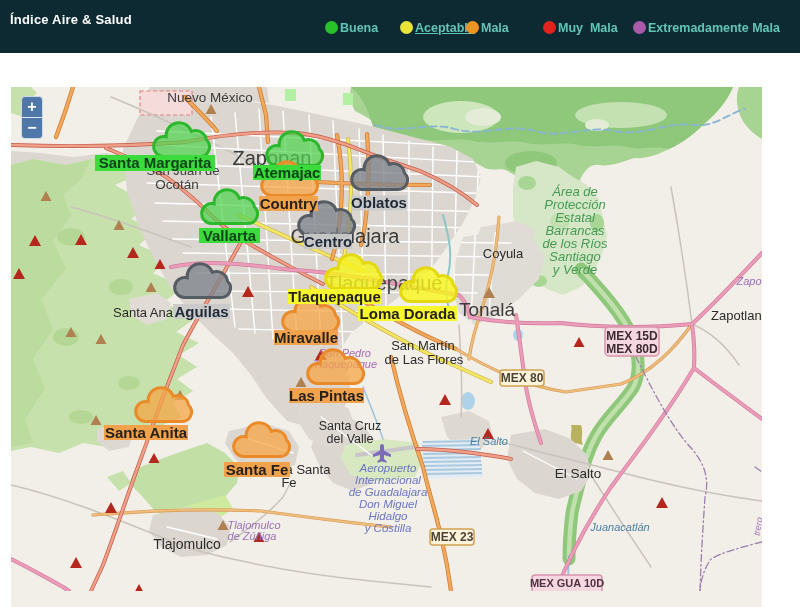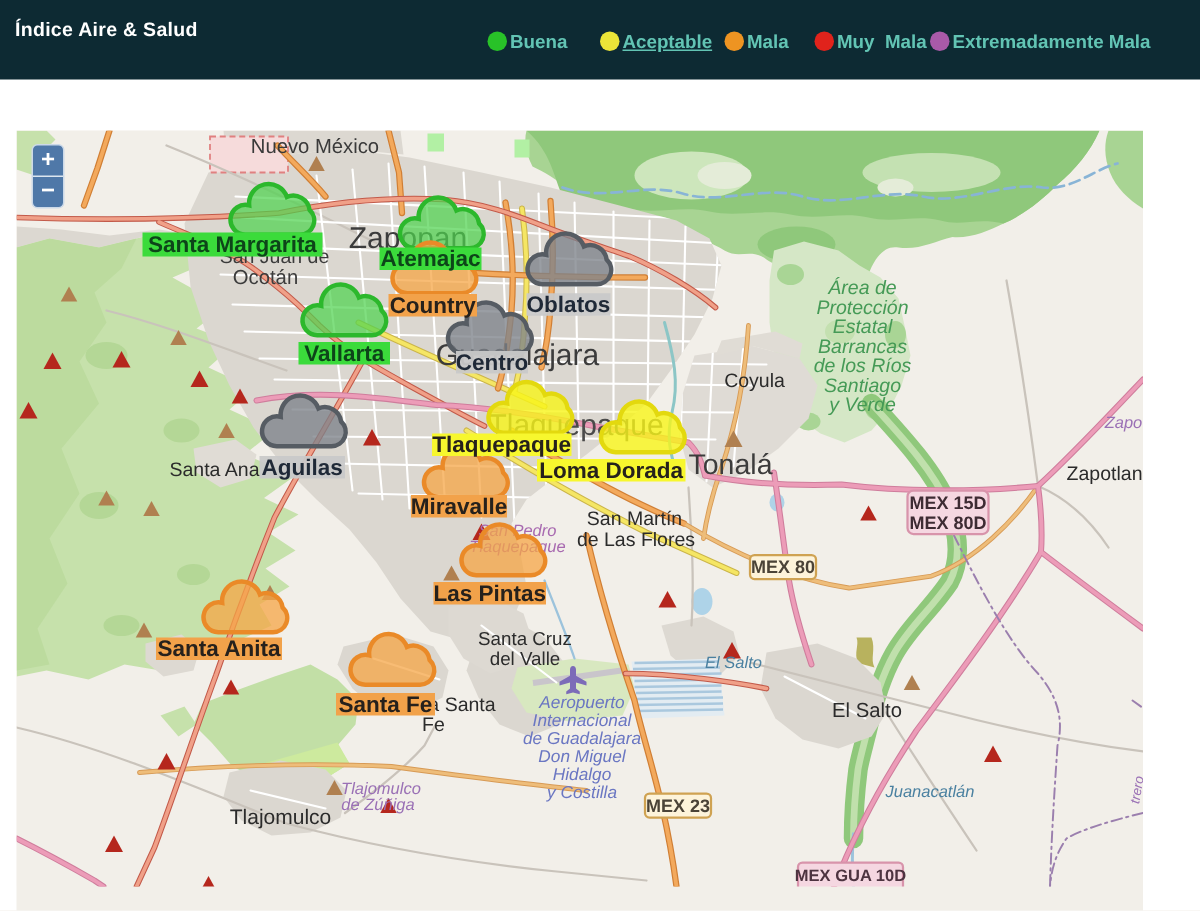--- a/index.html
+++ b/index.html
@@ -13,23 +13,23 @@
   .zoomctl{position:absolute;left:10px;top:9px;width:20px;height:41px;background:#4f78a8;border:1.5px solid #ccd9e8;border-radius:4px;z-index:50;}
   .zoomctl .zb{width:20px;height:20px;color:#fff;text-align:center;line-height:19px;font-size:16px;font-weight:bold;}
   .zoomctl .sep{height:1px;background:#dce6f0;}
 </style>
 </head>
 <body>
   <div class="hdr">
     <div class="title">Índice Aire &amp; Salud</div>
     <div class="leg" style="left:325px;"><span class="dot" style="background:#28c228;"></span>Buena</div>
     <div class="leg" style="left:400px;text-decoration:underline;"><span class="dot" style="background:#ebe438;"></span>Aceptable</div>
-    <div class="leg" style="left:483px;"><span class="dot" style="background:#ee9422;"></span>Mala</div>
+    <div class="leg" style="left:466px;"><span class="dot" style="background:#ee9422;"></span>Mala</div>
     <div class="leg" style="left:543px;"><span class="dot" style="background:#e0231c;"></span>Muy&nbsp; Mala</div>
-    <div class="leg" style="left:620px;"><span class="dot" style="background:#a95aa9;"></span>Extremadamente Mala</div>
+    <div class="leg" style="left:633px;"><span class="dot" style="background:#a95aa9;"></span>Extremadamente Mala</div>
   </div>
   <div id="map">
     <svg width="751" height="504" viewBox="0 0 751 504">
       <rect x="0" y="0" width="751" height="504" fill="#f2efe9"></rect>
 
       <g>
 
         <path d="M0,78 L22,72 L55,78 L88,70 L112,74 L128,70 L133,78 L118,92 L104,98 L122,108 L138,118 L120,132 L146,142 L128,158 L158,172 L142,186 L172,200 L152,216 L186,230 L165,245 L188,256 L168,268 L186,280 L166,292 L182,304 L162,316 L170,330 L148,340 L120,348 L96,360 L72,356 L48,366 L20,360 L0,364 Z" fill="#c6e1ab"></path>
         <path d="M0,64 L30,66 L62,70 L95,66 L120,70 L128,70 L112,74 L88,70 L55,78 L22,72 L0,78 Z" fill="#dcd8d1"></path>
         <path d="M0,78 L22,72 L55,78 L80,72 L70,92 L52,108 L60,128 L42,154 L55,182 L30,212 L42,242 L22,272 L34,302 L14,332 L22,356 L0,360 Z" fill="#bcdb9e"></path>

